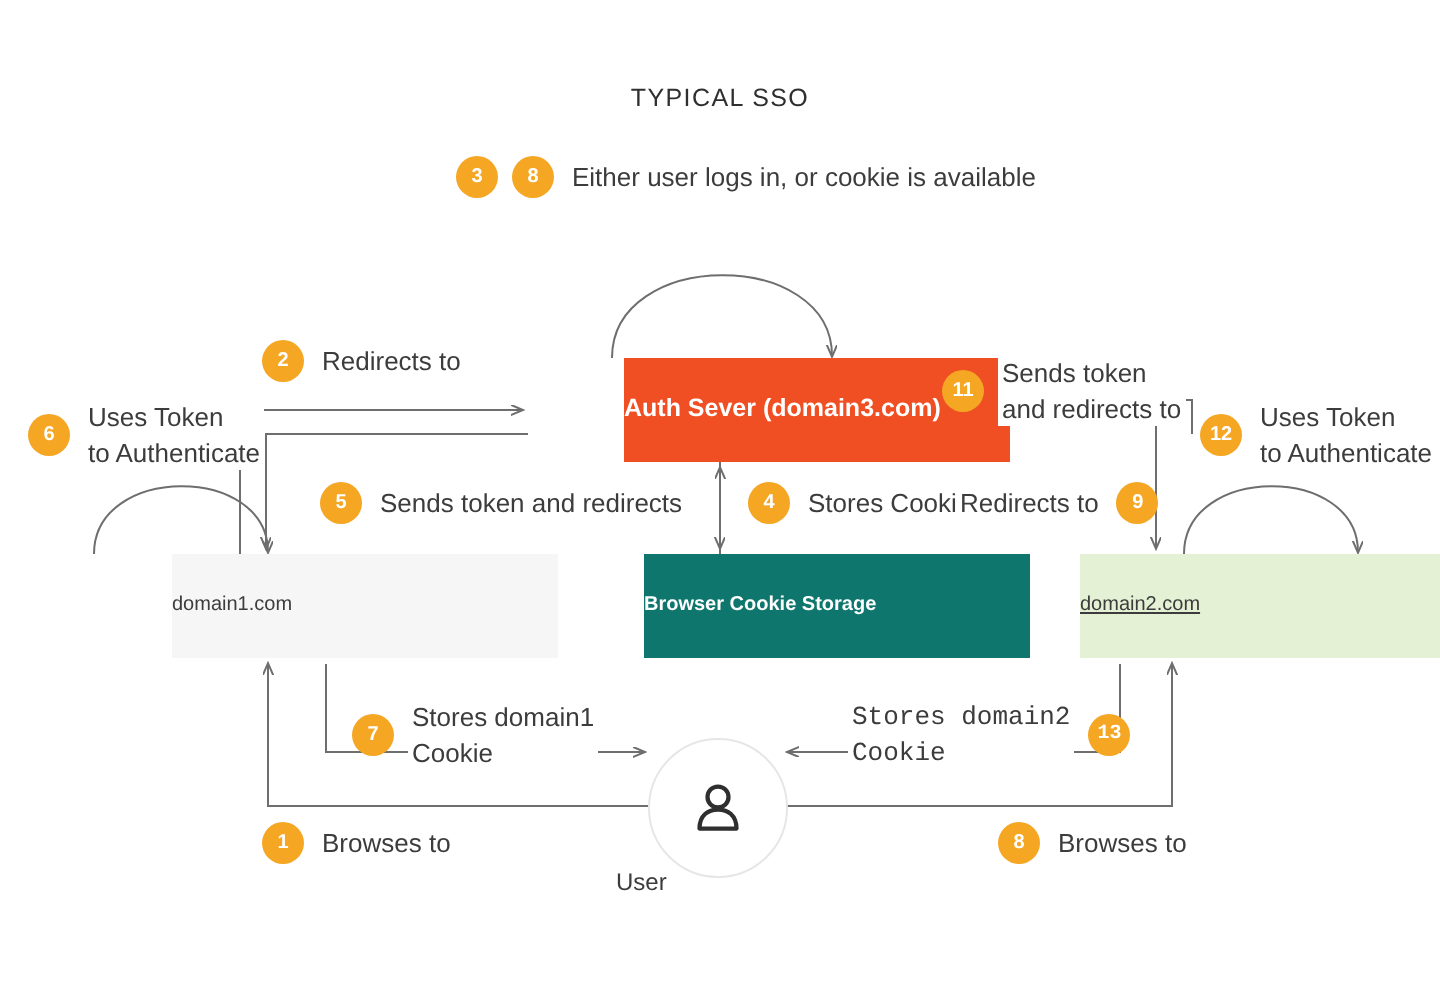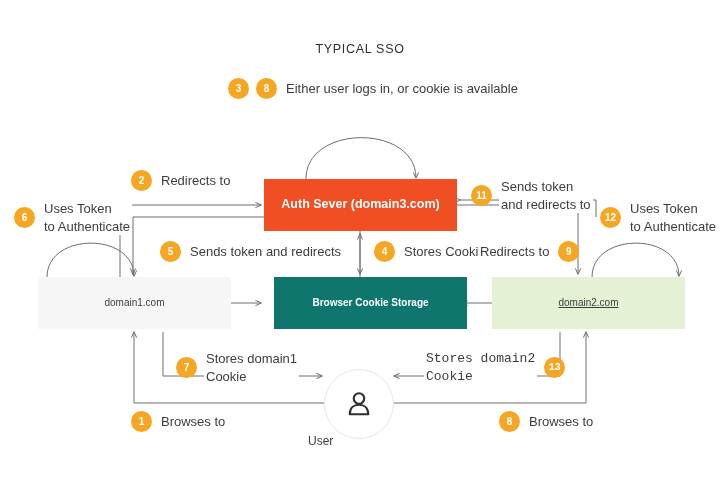--- a/index.html
+++ b/index.html
@@ -42,22 +42,23 @@
     letter-spacing: 0.7px;
     color: #2f2f2f;
   }
 
   
   .node {
     position: absolute;
     box-sizing: border-box;
     display: flex;
     align-items: center;
-    justify-content: center;
+    justify-content: flex-start;
     text-align: center;
+    margin-left: 48px;
   }
   .node-label {
     font-size: 10px;
     line-height: 1.25;
   }
   .node-auth {
     left: 264px;
     top: 179px;
     width: 193px;
     height: 52px;

